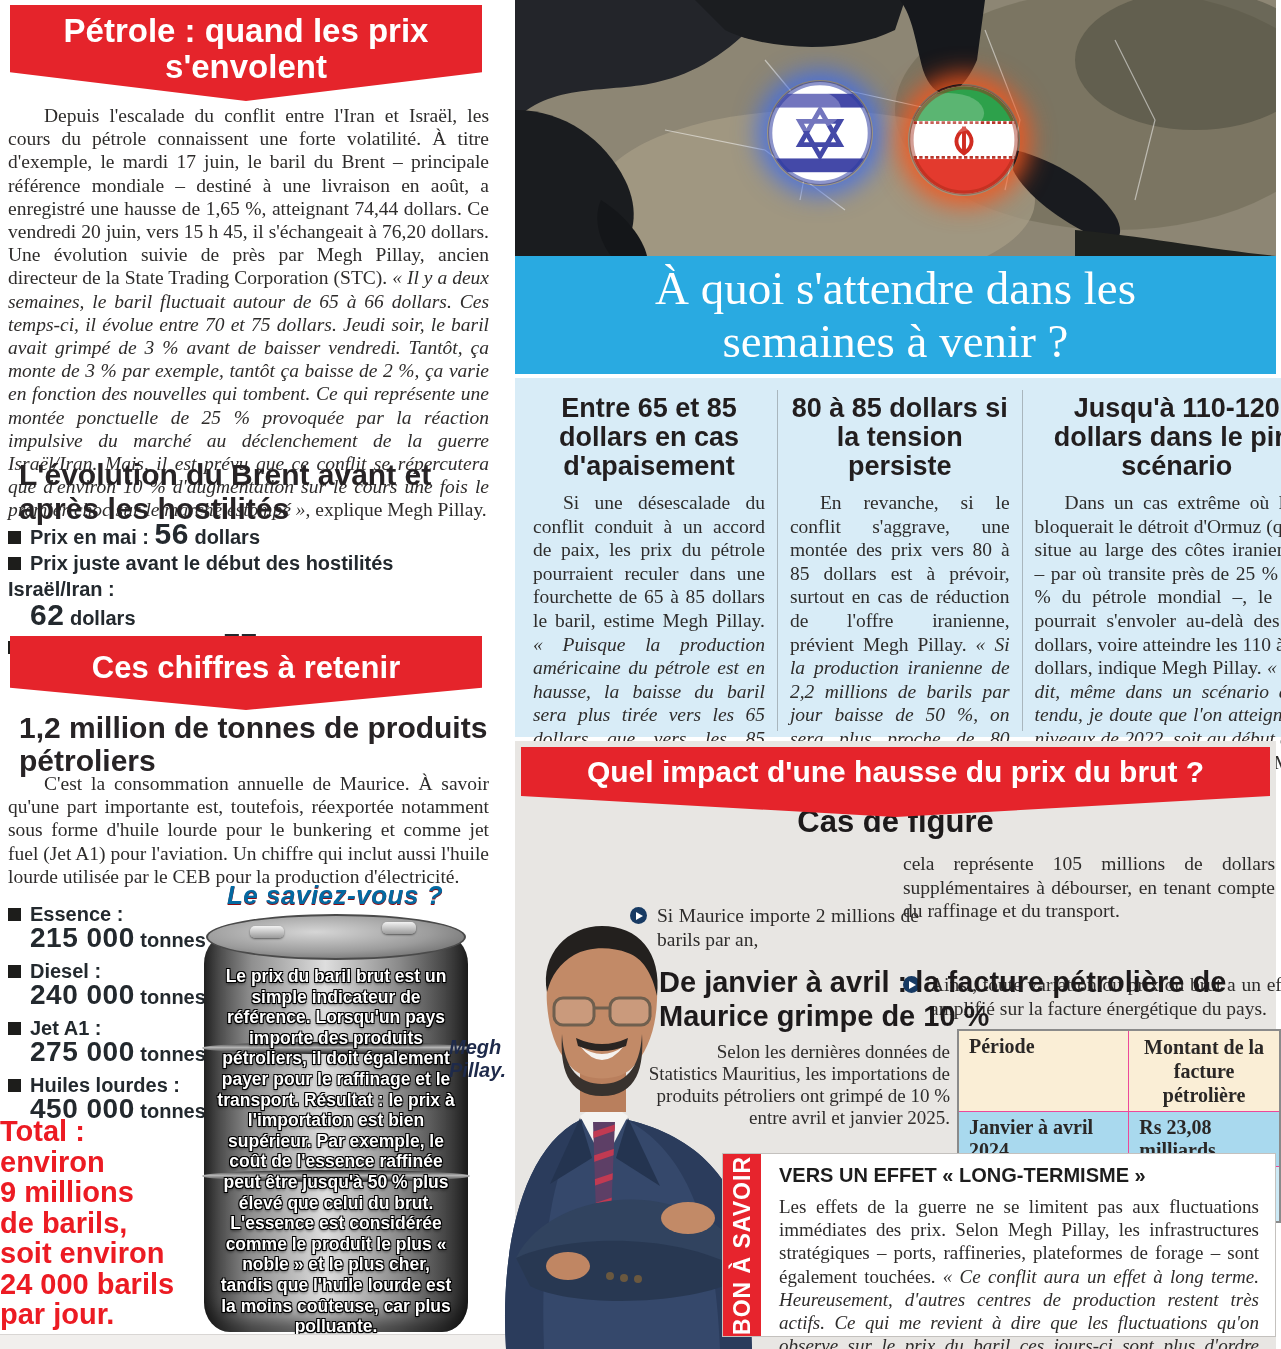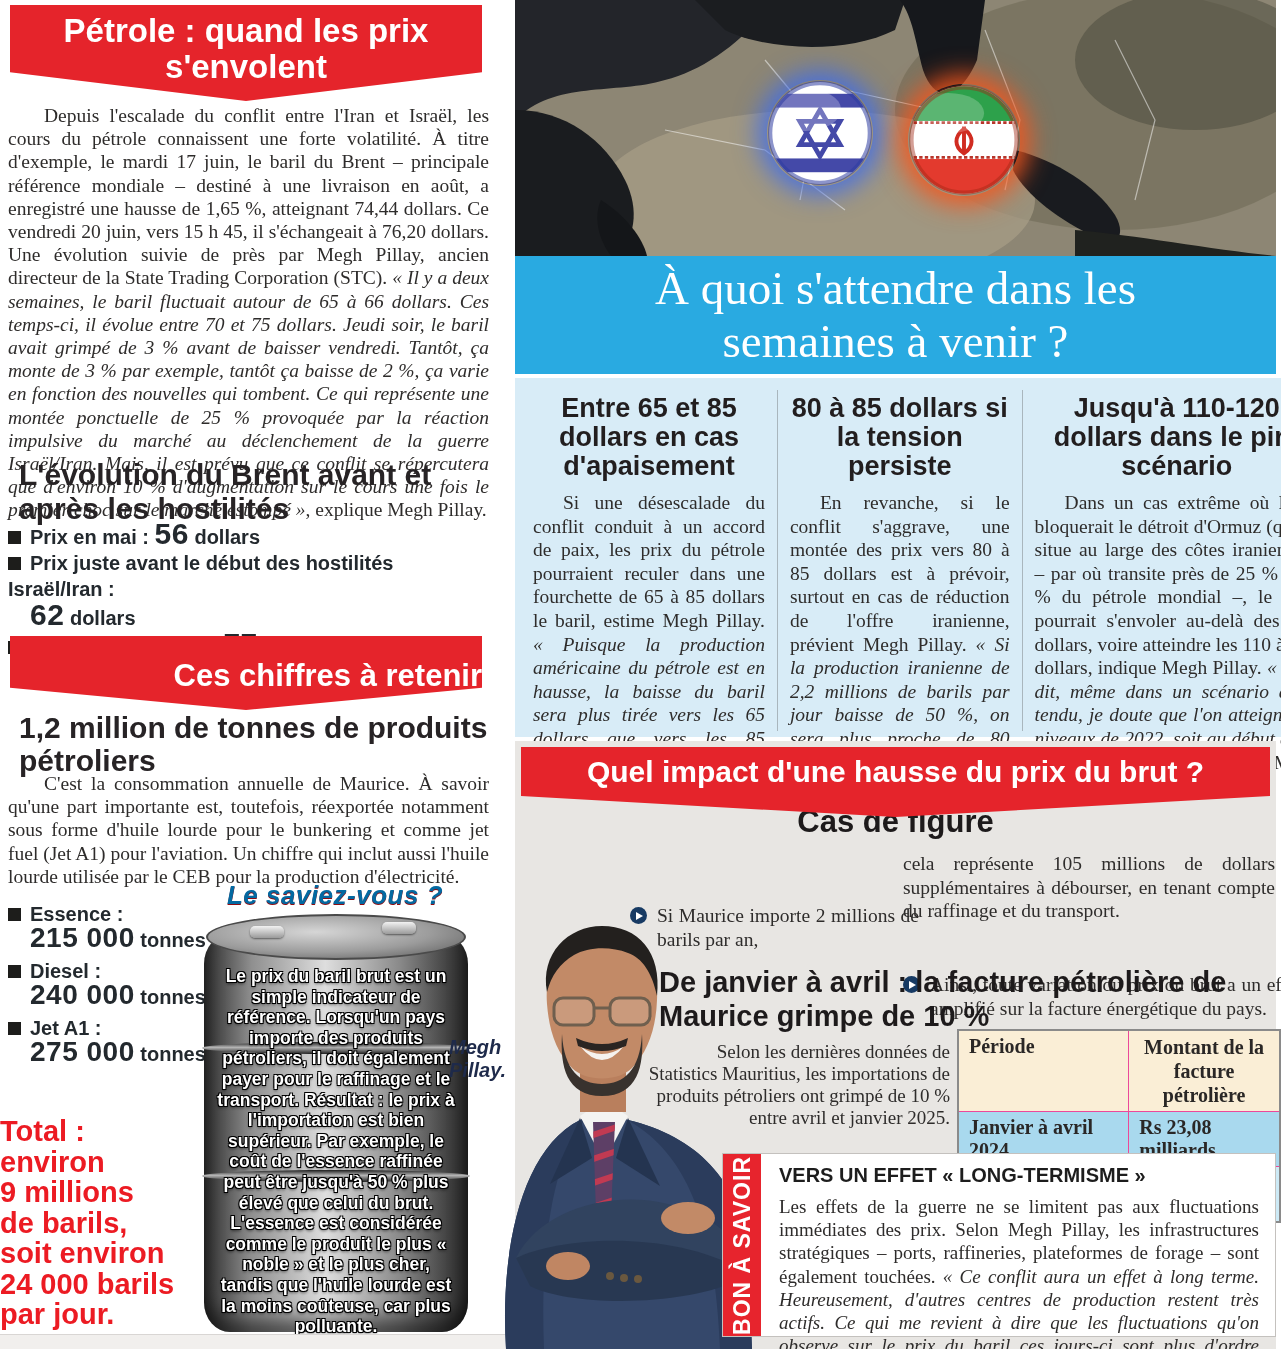--- a/index.html
+++ b/index.html
@@ -5,21 +5,21 @@
   html,body{margin:0;padding:0;background:#fff;}
   .page{position:relative;width:1281px;height:1349px;background:#fff;overflow:hidden;
         font-family:"Liberation Sans",sans-serif;color:#2b2829;}
   .serif{font-family:"Liberation Serif",serif;color:#2e2c2b;}
   .abs{position:absolute;}
 
   
   .ribbon{background:#e5242b;color:#fff;text-align:center;font-weight:bold;
           clip-path:polygon(0 0,100% 0,100% 70%,50% 100%,0 70%);}
   .banner1{left:10px;top:5px;width:472px;height:96px;font-size:33px;line-height:36px;padding-top:8px;box-sizing:border-box;}
-  .banner2{left:10px;top:636px;width:472px;height:74px;font-size:31px;line-height:34px;padding-top:23px;box-sizing:border-box;text-align:right;}
+  .banner2{left:10px;top:636px;width:472px;height:74px;font-size:31px;line-height:34px;padding-top:15px;box-sizing:border-box;}
   .banner3{left:521px;top:747px;width:749px;height:70px;font-size:30px;line-height:33px;padding-top:8px;box-sizing:border-box;}
 
   .para{ text-align:justify;font-size:19.5px;line-height:23.2px;margin:0;}
   .indent{text-indent:36px;}
   .para i{}
 
   h2.sans{font-weight:bold;color:#272325;margin:11px;}
   .h-brent{left:8px;top:447px;width:482px;font-size:30px;line-height:34px;}
   .h-chiffres{left:8px;top:700px;width:482px;font-size:30px;line-height:33px;}
 
@@ -148,20 +148,24 @@
       <div class="c-label"><span class="sq"></span><span>Essence :</span></div>
       <div class="c-val"><span class="c-num">215 000</span> <span>tonnes</span></div>
     </div>
     <div class="c-item">
       <div class="c-label"><span class="sq"></span><span>Diesel :</span></div>
       <div class="c-val"><span class="c-num">240 000</span> <span>tonnes</span></div>
     </div>
     <div class="c-item">
       <div class="c-label"><span class="sq"></span><span>Jet A1 :</span></div>
       <div class="c-val"><span class="c-num">275 000</span> <span>tonnes</span></div>
+    </div>
+    <div class="c-item">
+      <div class="c-label"><span class="sq"></span><span>Huiles lourdes :</span></div>
+      <div class="c-val"><span class="c-num">450 000</span> <span>tonnes</span></div>
     </div>
   </div>
 
   <div class="abs total">Total :
 environ
 9 millions
 de barils,
 soit environ
 24 000 barils
 par jour.</div>

